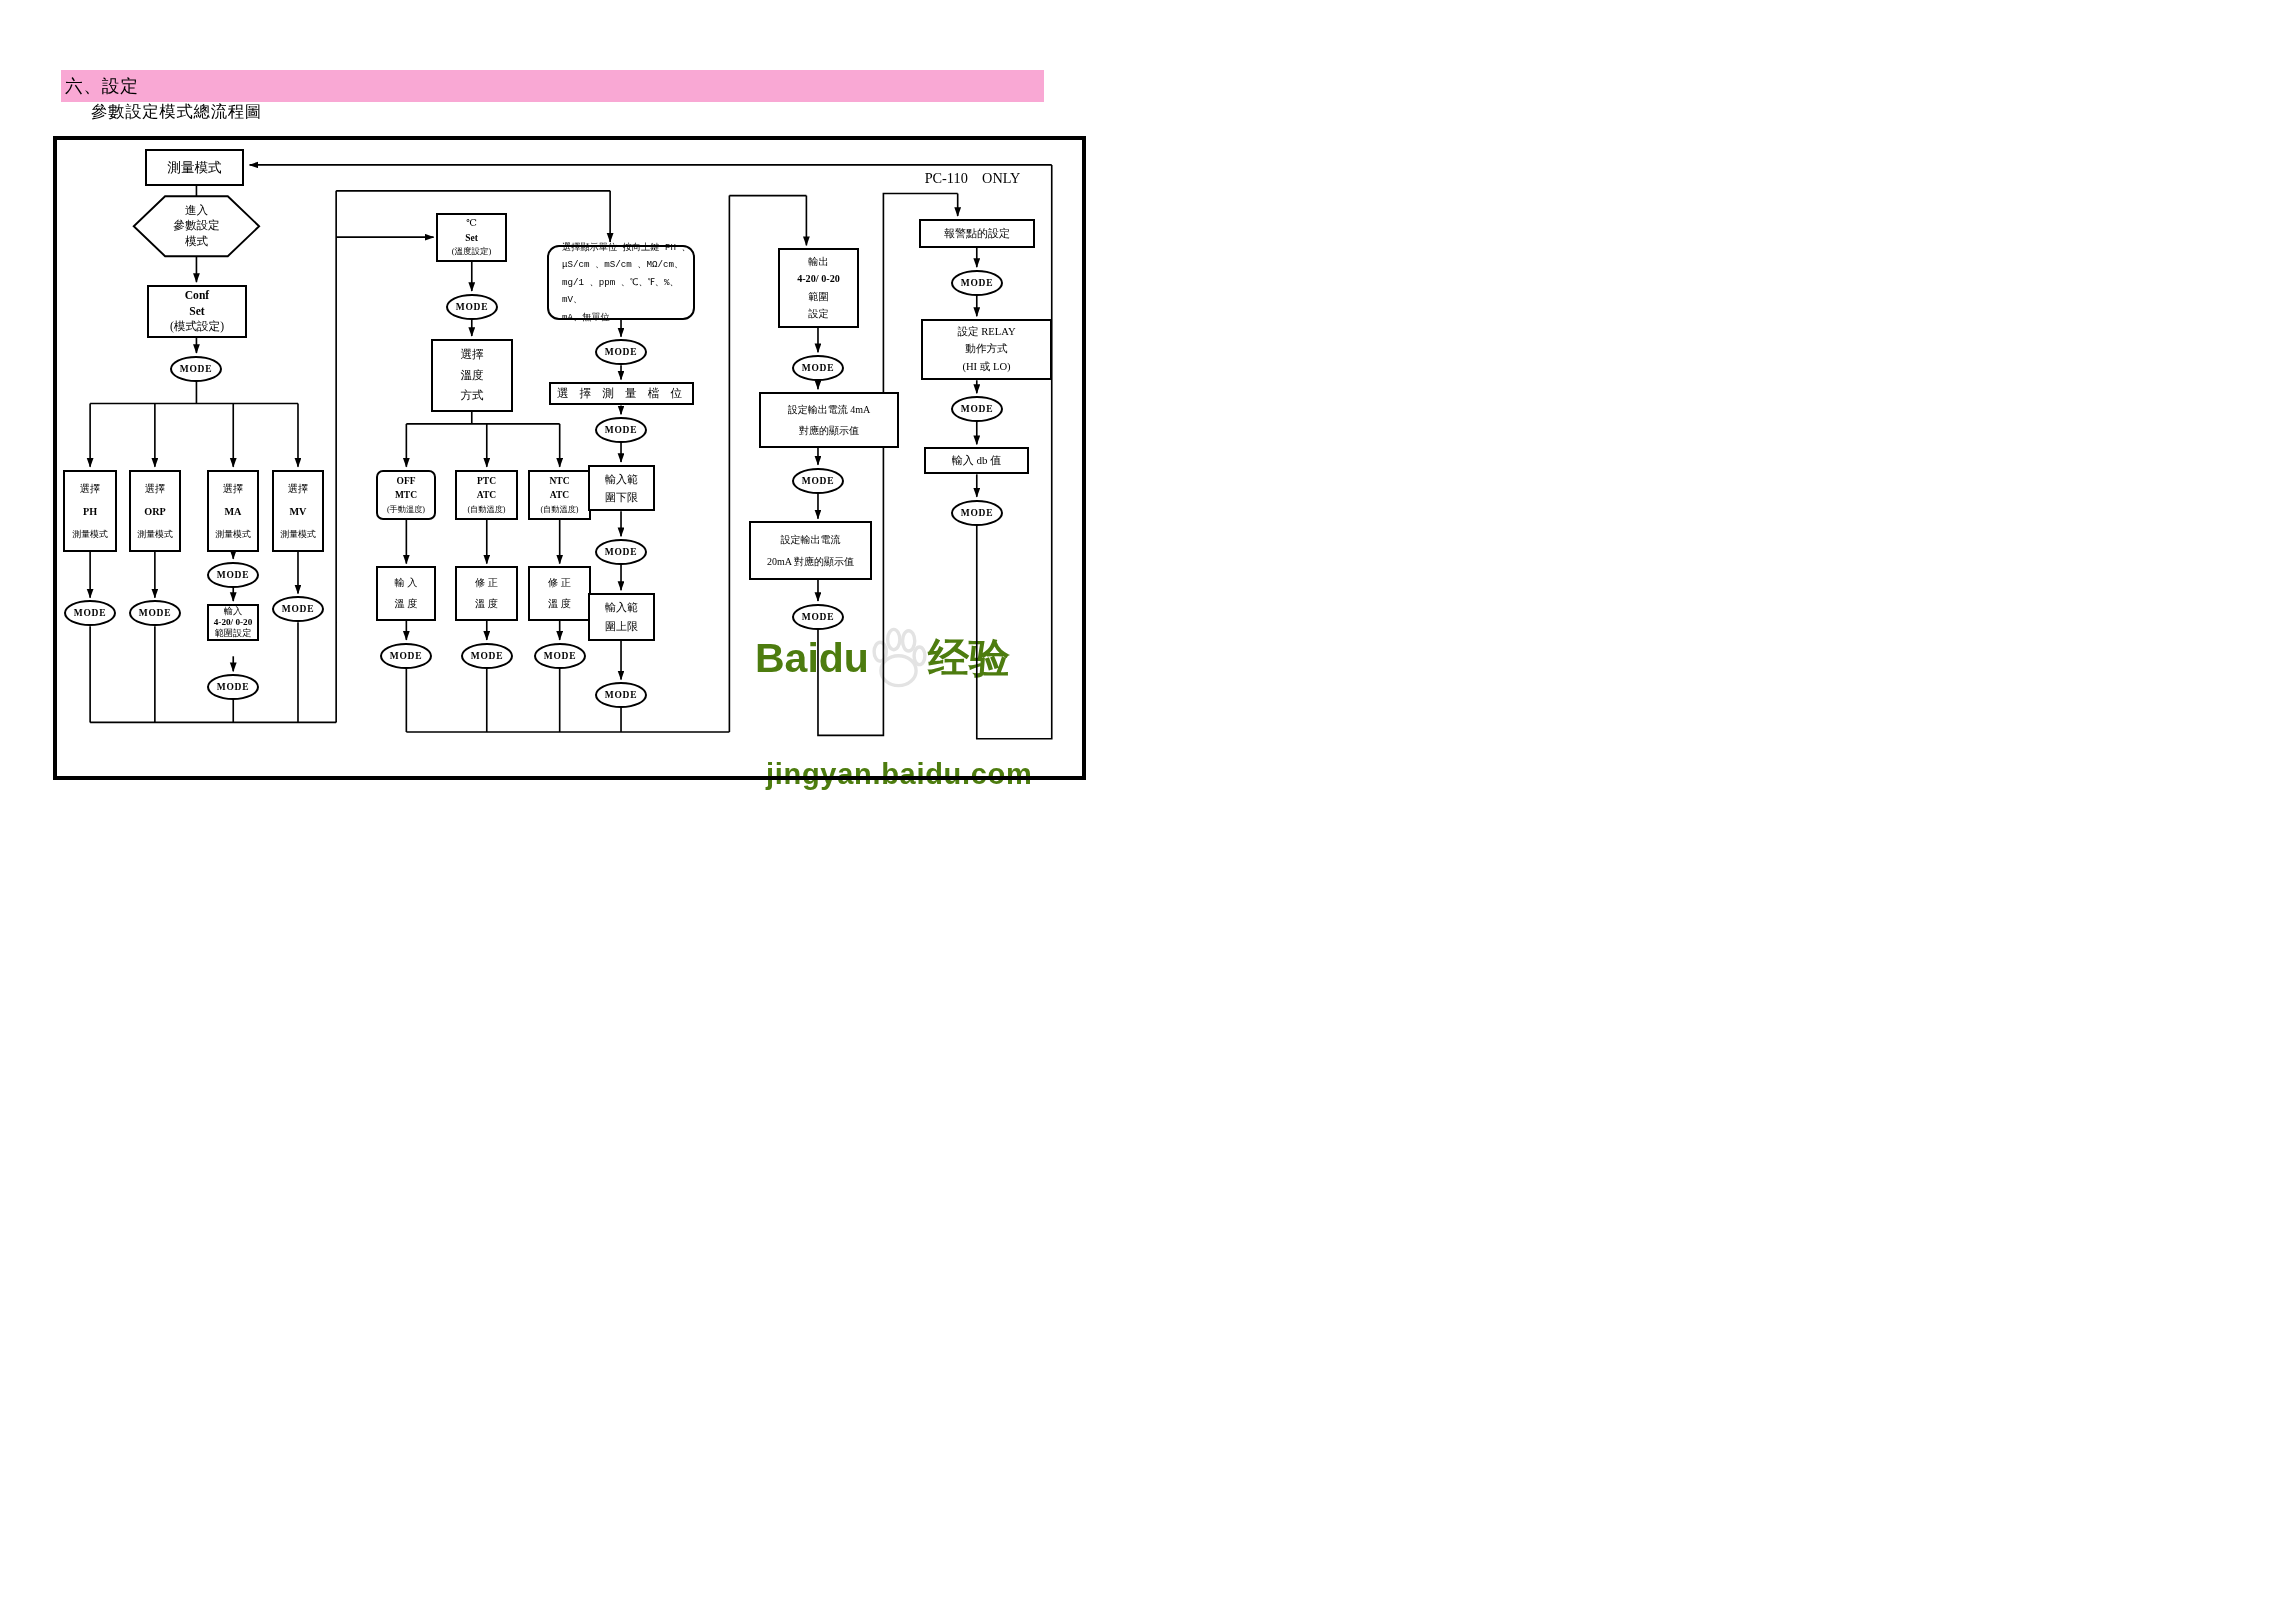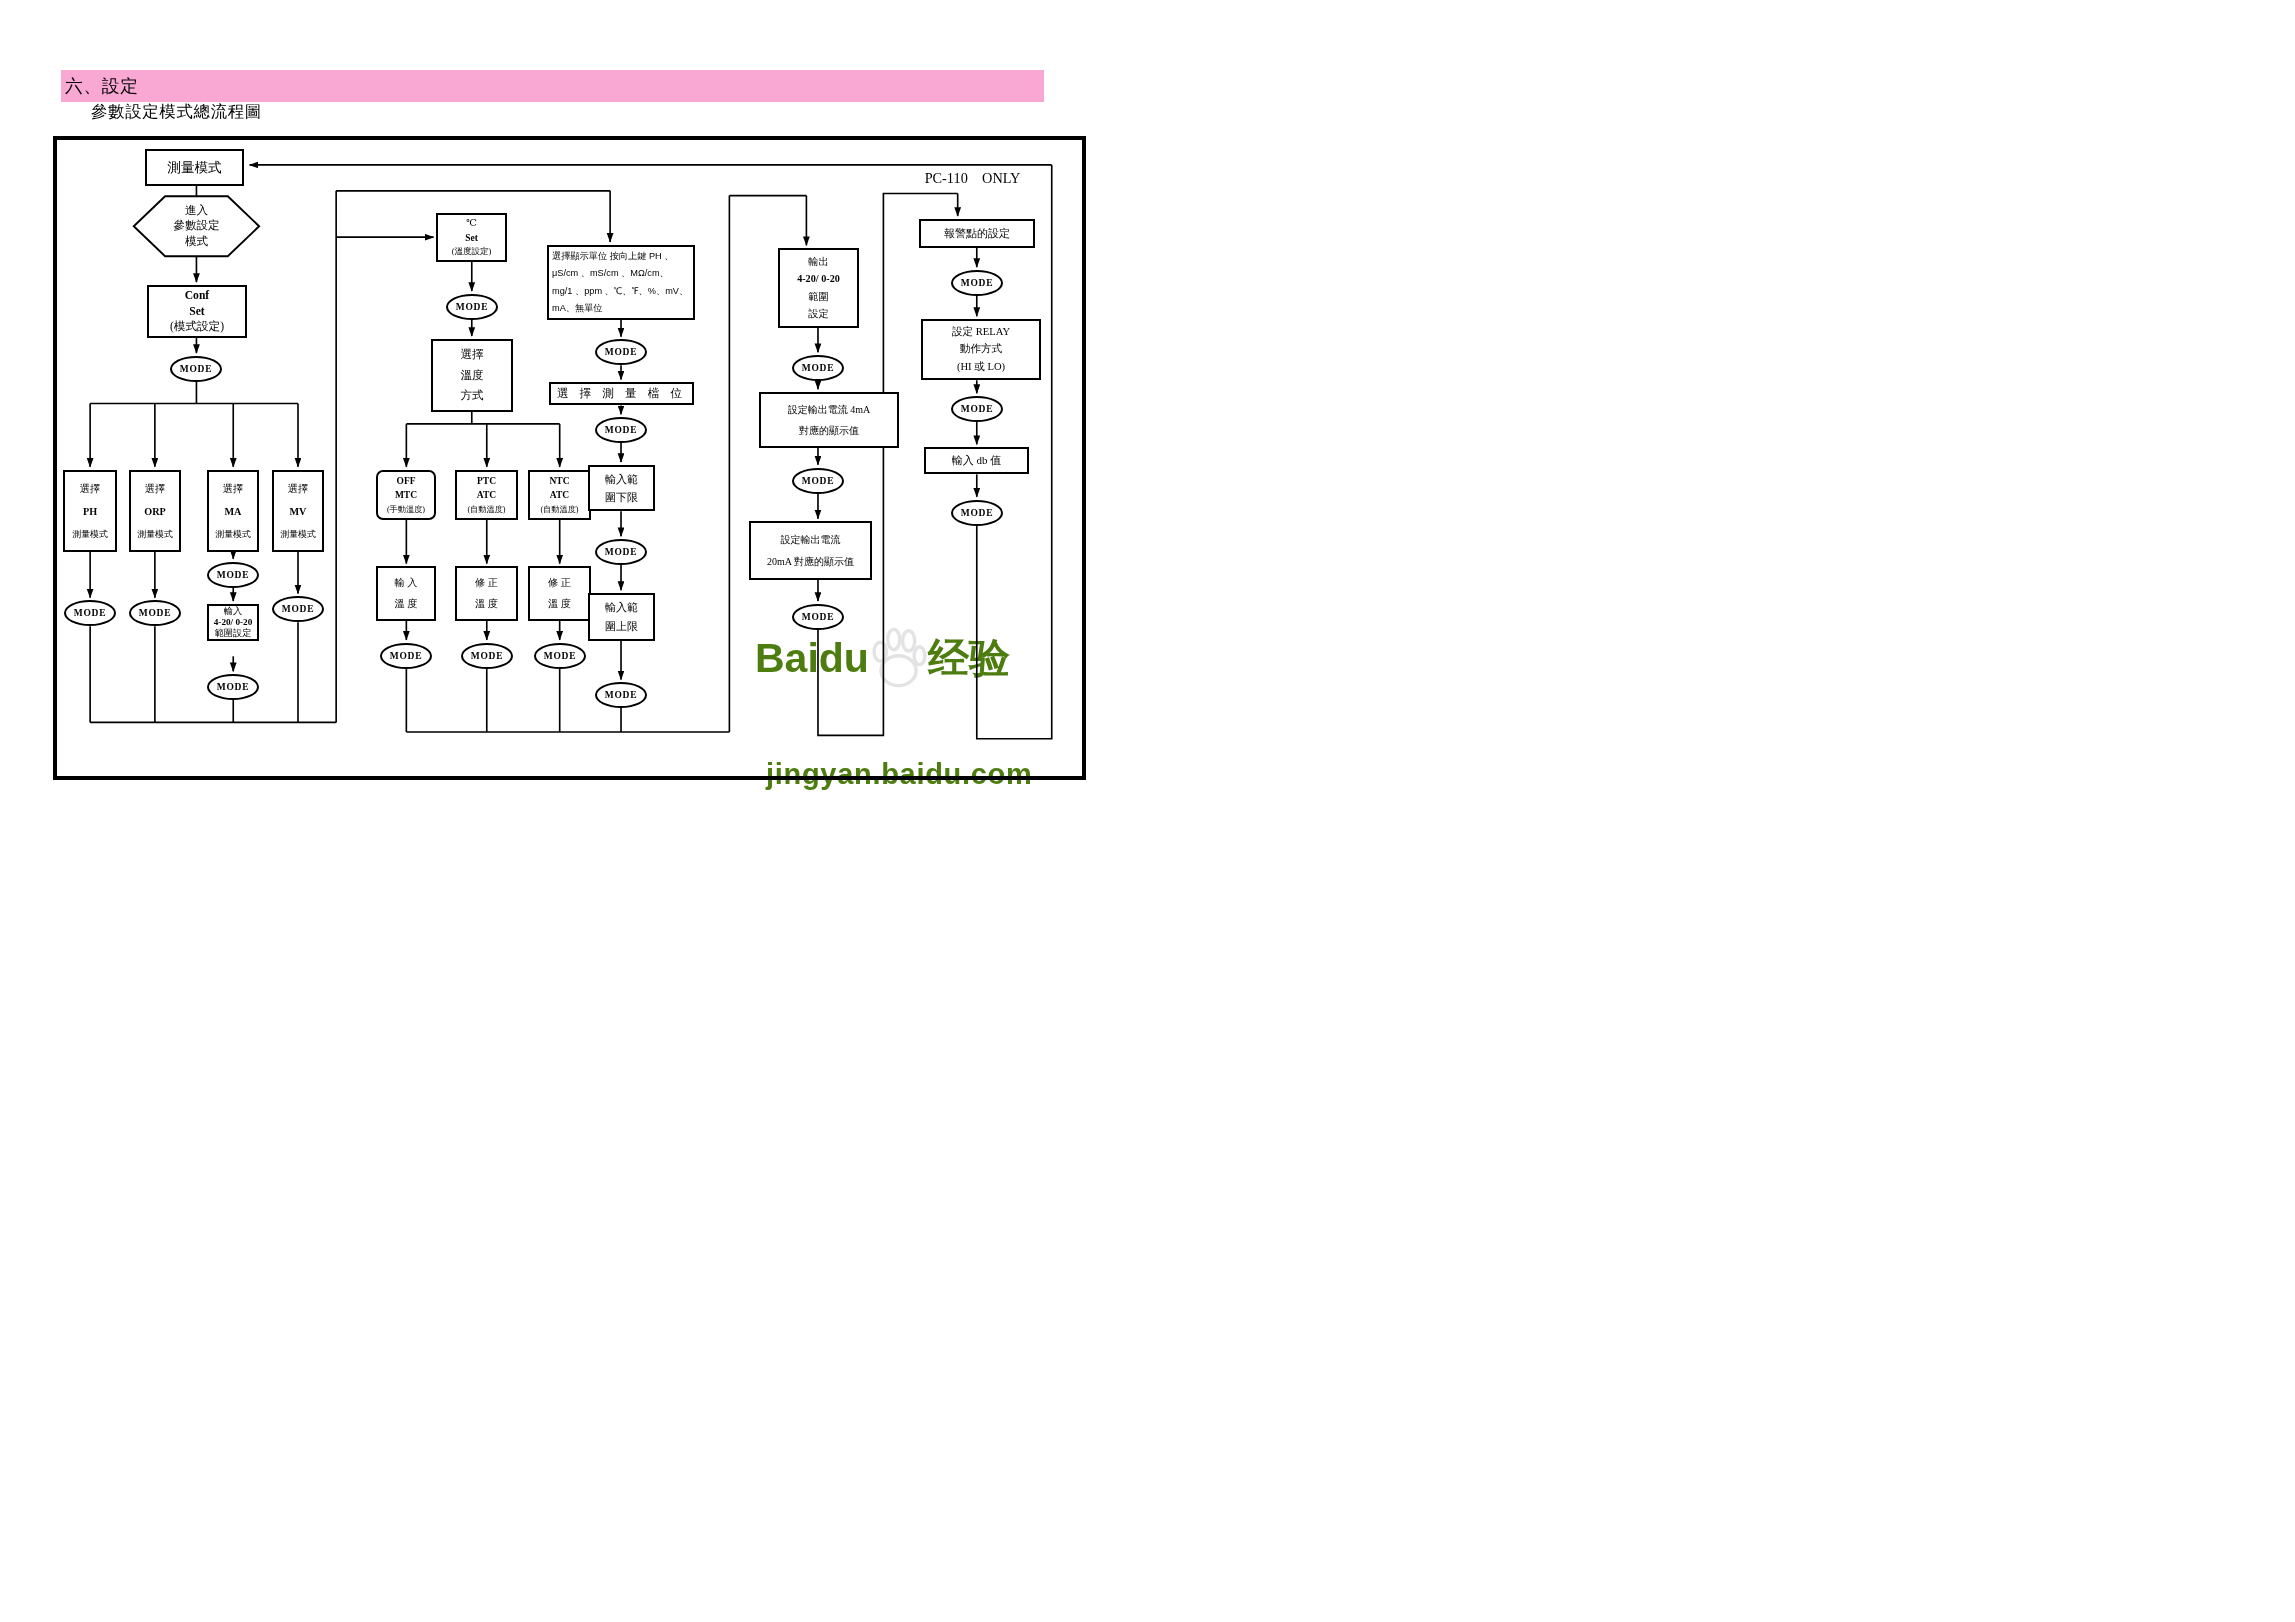--- a/index.html
+++ b/index.html
@@ -19,23 +19,23 @@
   .box{position:absolute;background:#fff;border:2px solid #000;box-sizing:border-box;z-index:4;
        display:flex;flex-direction:column;justify-content:space-evenly;align-items:center;
        text-align:center;font-size:10.2px;line-height:1.15;}
   .b35{border-width:2.4px;} .b4{border-width:2.7px;}
   .hextext{position:absolute;z-index:4;display:flex;flex-direction:column;justify-content:center;
            align-items:center;font-size:11.6px;line-height:1.35;}
   .mode{position:absolute;width:52px;height:26px;border:2px solid #000;border-radius:50%;background:#fff;
         display:flex;align-items:center;justify-content:center;z-index:4;
         font-weight:bold;font-size:9.5px;letter-spacing:0.7px;box-sizing:border-box;}
   .lat{font-weight:bold;}
-  .unitbox{align-items:flex-start;text-align:left;padding-left:3px;
-           font-family:Liberation Sans, sans-serif;font-size:9.2px;line-height:1.9;
-           justify-content:center;}
+  .unitbox{align-items:flex-start;text-align:left;padding-left:13px;
+           font-family:Liberation Mono, monospace;font-size:9.2px;line-height:1.9;
+           justify-content:center;border-radius:12px;}
   .pc110{position:absolute;left:912px;top:169px;width:121px;text-align:center;font-size:14.3px;z-index:4;}
   .wide{letter-spacing:4.1px;}
 </style>
 </head>
 <body>
 
 <div id="canvas">
 
   <div class="wm wm-brand">
     <span>Baidu</span>
@@ -243,21 +243,21 @@
     <span>對應的顯示值</span>
   </div>
   <div class="box" style="left:749px;top:521px;width:123px;height:59px;font-size:10px;">
     <span>設定輸出電流</span>
     <span>20mA 對應的顯示值</span>
   </div>
 
   <div class="box" style="left:919px;top:219px;width:116px;height:29px;font-size:11px;">
     <span>報警點的設定</span>
   </div>
-  <div class="box" style="left:921px;top:319px;width:120px;height:61px;font-size:10.6px;text-align:center;">
+  <div class="box" style="left:921px;top:319px;width:131px;height:61px;font-size:10.6px;text-align:center;">
     <span>設定 RELAY</span>
     <span>動作方式</span>
     <span>(HI 或 LO)</span>
   </div>
   <div class="box" style="left:924px;top:447px;width:105px;height:27px;font-size:11px;">
     <span>輸入 db 值</span>
   </div>
 
   <div class="mode" style="left:170px;top:356px;">
       <span>MODE</span>

